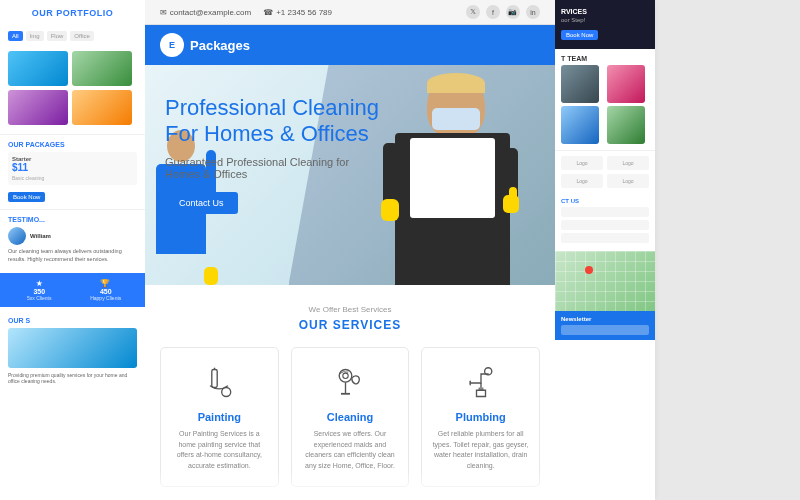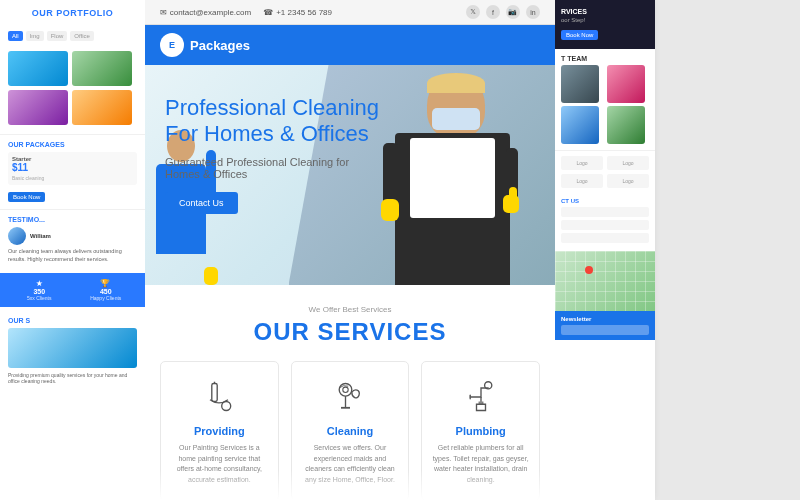--- a/index.html
+++ b/index.html
@@ -517,21 +517,21 @@
       text-align: center;
     }
 
     .services-eyebrow {
       font-size: 8px;
       color: #999;
       margin-bottom: 4px;
     }
 
     .services-title {
-      font-size: 24px;
+      font-size: 12px;
       font-weight: 700;
       color: #1a73e8;
       margin-bottom: 15px;
       letter-spacing: 1px;
     }
 
     .services-grid {
       display: grid;
       grid-template-columns: 1fr 1fr 1fr;
       gap: 12px;
@@ -783,21 +783,21 @@
 
         <div class="service-card">
           <div class="service-icon-wrap">
             <svg class="service-icon-svg" viewBox="0 0 40 40" fill="none" xmlns="http://www.w3.org/2000/svg">
               <rect x="12" y="5" width="6" height="20" rx="2" stroke="#555" stroke-width="1.5" fill="none"></rect>
               <path d="M10 23 Q20 30 30 23" stroke="#555" stroke-width="1.5" fill="none"></path>
               <circle cx="28" cy="30" r="5" stroke="#555" stroke-width="1.5" fill="none"></circle>
               <line x1="15" y1="5" x2="15" y2="3" stroke="#555" stroke-width="1.5"></line>
             </svg>
           </div>
-          <div class="service-name">Providing</div>
+          <div class="service-name">Painting</div>
           <div class="service-desc">Our Painting Services is a home painting service that offers at-home consultancy, accurate estimation.</div>
         </div>
 
         <div class="service-card">
           <div class="service-icon-wrap">
             <svg class="service-icon-svg" viewBox="0 0 40 40" fill="none" xmlns="http://www.w3.org/2000/svg">
               <circle cx="15" cy="12" r="7" stroke="#555" stroke-width="1.5" fill="none"></circle>
               <path d="M15 19 L15 32" stroke="#555" stroke-width="1.5"></path>
               <path d="M10 32 L20 32" stroke="#555" stroke-width="2"></path>
               <path d="M22 15 C25 10 32 12 30 18 C28 24 22 20 22 15Z" stroke="#555" stroke-width="1.5" fill="none"></path>

